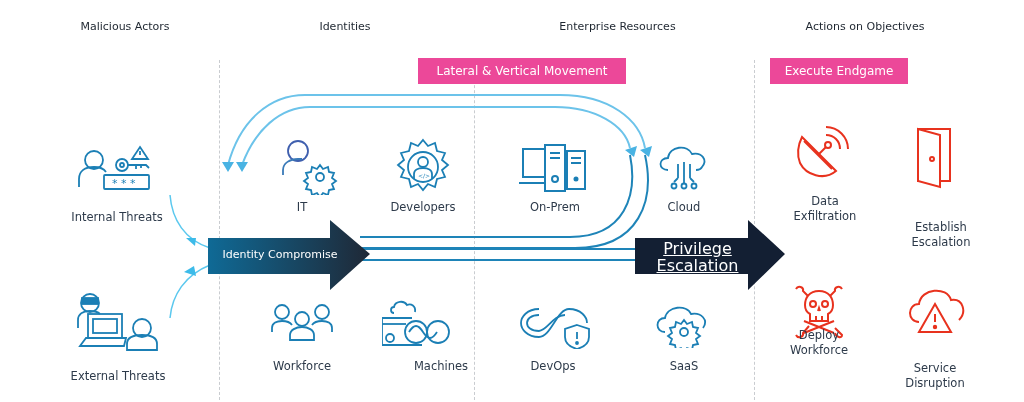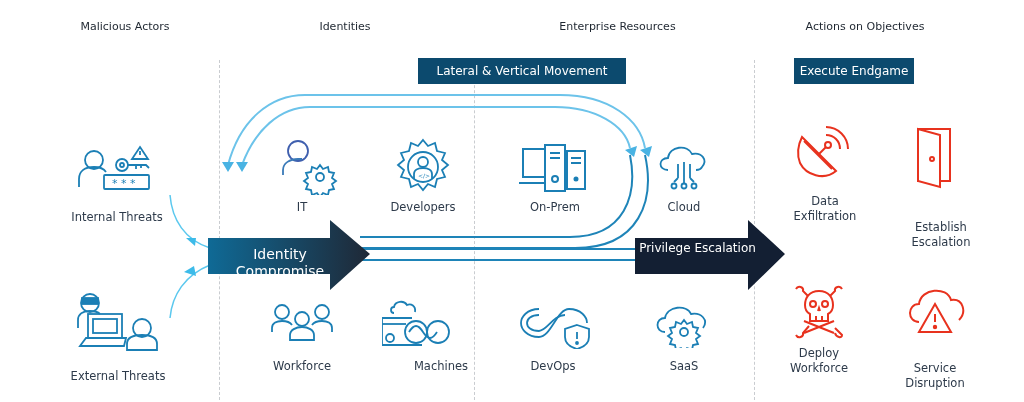--- a/index.html
+++ b/index.html
@@ -1,39 +1,39 @@
 <!DOCTYPE html>
 <html><head>
 <meta charset="utf-8">
 <style>
   html, body { margin:0; padding:0; background:#ffffff; }
   body { width:1024px; height:402px; position:relative; overflow:hidden;
          font-family:"DejaVu Sans", sans-serif; color:#2b3440; }
   .col-title { position:absolute; top:20px; font-size:11px; color:#1e2630; text-align:center; white-space:nowrap; }
   .divider { position:absolute; top:60px; height:340px; width:0; border-left:1.5px dashed #c9ccd0; }
-  .badge { position:absolute; background:#0c4a6e; color:#ffffff; font-size:12px; text-align:center; line-height:26px; height:26px; }
+  .badge { position:absolute; background:#ec4899; color:#ffffff; font-size:12px; text-align:center; line-height:26px; height:26px; }
   .label { position:absolute; font-size:11.5px; color:#2d3a4a; text-align:center; line-height:15px; }
   .icon { position:absolute; }
   svg.layer { position:absolute; left:0; top:0; }
-  .arrow-text { position:absolute; color:#ffffff; font-size:14px; text-align:center; line-height:17px; }
+  .arrow-text { position:absolute; color:#ffffff; font-size:11px; text-align:center; line-height:17px; }
 </style>
 </head>
 <body>
 
 <div class="col-title" style="left:60px;width:130px;">Malicious Actors</div>
 <div class="col-title" style="left:285px;width:120px;">Identities</div>
 <div class="col-title" style="left:530px;width:175px;">Enterprise Resources</div>
 <div class="col-title" style="left:790px;width:150px;">Actions on Objectives</div>
 
 <div class="divider" style="left:219px;"></div>
 <div class="divider" style="left:474px;"></div>
 <div class="divider" style="left:754px;"></div>
 
 <div class="badge" style="left:418px;top:58px;width:208px;">Lateral &amp; Vertical Movement</div>
-<div class="badge" style="left:794px;top:58px;width:120px;">Execute Endgame</div>
+<div class="badge" style="left:770px;top:58px;width:138px;">Execute Endgame</div>
 
 <svg class="layer" width="1024" height="402">
   <defs>
     <linearGradient id="icGrad" x1="0" x2="1" y1="0" y2="0">
       <stop offset="0" stop-color="#0f6a96"></stop>
       <stop offset="1" stop-color="#1f2836"></stop>
     </linearGradient>
   </defs>
 
   <path d="M 228 165 C 240 120, 270 95, 305 95 L 560 95 C 610 95, 640 120, 645 148" fill="none" stroke="#6cc3ea" stroke-width="2"></path>
@@ -53,21 +53,21 @@
   <polygon points="186,238 196,238 195,246" fill="#3dbbe9"></polygon>
   <path d="M 170 318 C 172 295, 185 275, 210 265" fill="none" stroke="#5bc8ee" stroke-width="1.5"></path>
   <polygon points="184,272 194,266 196,276" fill="#3dbbe9"></polygon>
 
   <polygon points="208,238 330,238 330,220 370,254 330,290 330,274 208,274" fill="url(#icGrad)"></polygon>
 
   <polygon points="635,238 748,238 748,220 785,254 748,290 748,274 635,274" fill="#131f33"></polygon>
 </svg>
 
 <div class="arrow-text" style="left:210px;top:246px;width:140px;">Identity Compromise</div>
-<div class="arrow-text" style="left:635px;top:240px;width:125px;font-size:12px;">
+<div class="arrow-text" style="left:635px;top:240px;width:125px;font-size:16px;text-decoration:underline;">
   <div>Privilege Escalation</div>
 </div>
 
 <svg class="icon" style="left:76px;top:143px;" width="84" height="62" viewBox="0 0 84 62">
   <g fill="none" stroke="#1b7fb5" stroke-width="1.8">
     <circle cx="18" cy="17" r="9"></circle>
     <path d="M3 44 v-8 c0-8 6-12 15-12 c6 0 10 2 12 5"></path>
     <rect x="28" y="32" width="45" height="14" rx="1"></rect>
     <circle cx="46" cy="22" r="6"></circle>
       <circle cx="46" cy="22" r="2"></circle>
@@ -222,21 +222,21 @@
     <path d="M28 28 l1-3 1 3"></path>
     <line x1="26" y1="33" x2="26" y2="38"></line>
       <line x1="32" y1="33" x2="32" y2="38"></line>
     <path d="M6 6 c2-4 8-2 7 2 l5 5"></path>
       <path d="M52 6 c-2-4 -8-2 -7 2 l-5 5"></path>
     <path d="M6 52 c2 4 8 2 7-2 l6-7 M45 50 c1 4 7 6 7 2 l-7-7"></path>
     <line x1="14" y1="38" x2="44" y2="50"></line>
       <line x1="44" y1="38" x2="14" y2="50"></line>
   </g>
 </svg>
-<div class="label" style="left:774px;top:346px;width:90px;">
+<div class="label" style="left:774px;top:328px;width:90px;">
   <div>Deploy</div>
   <div>Workforce</div>
 </div>
 
 <svg class="icon" style="left:905px;top:284px;" width="60" height="54" viewBox="0 0 60 54">
   <g fill="none" stroke="#e8321e" stroke-width="2">
     <path d="M14 38 c-12 0-12-18 0-18 c2-16 28-18 32-4 c12-2 16 12 8 20"></path>
     <path d="M30 20 l16 28 h-32 z" fill="#fff"></path>
     <line x1="30" y1="30" x2="30" y2="38"></line>
     <circle cx="30" cy="43" r="1.2" fill="#e8321e"></circle>

